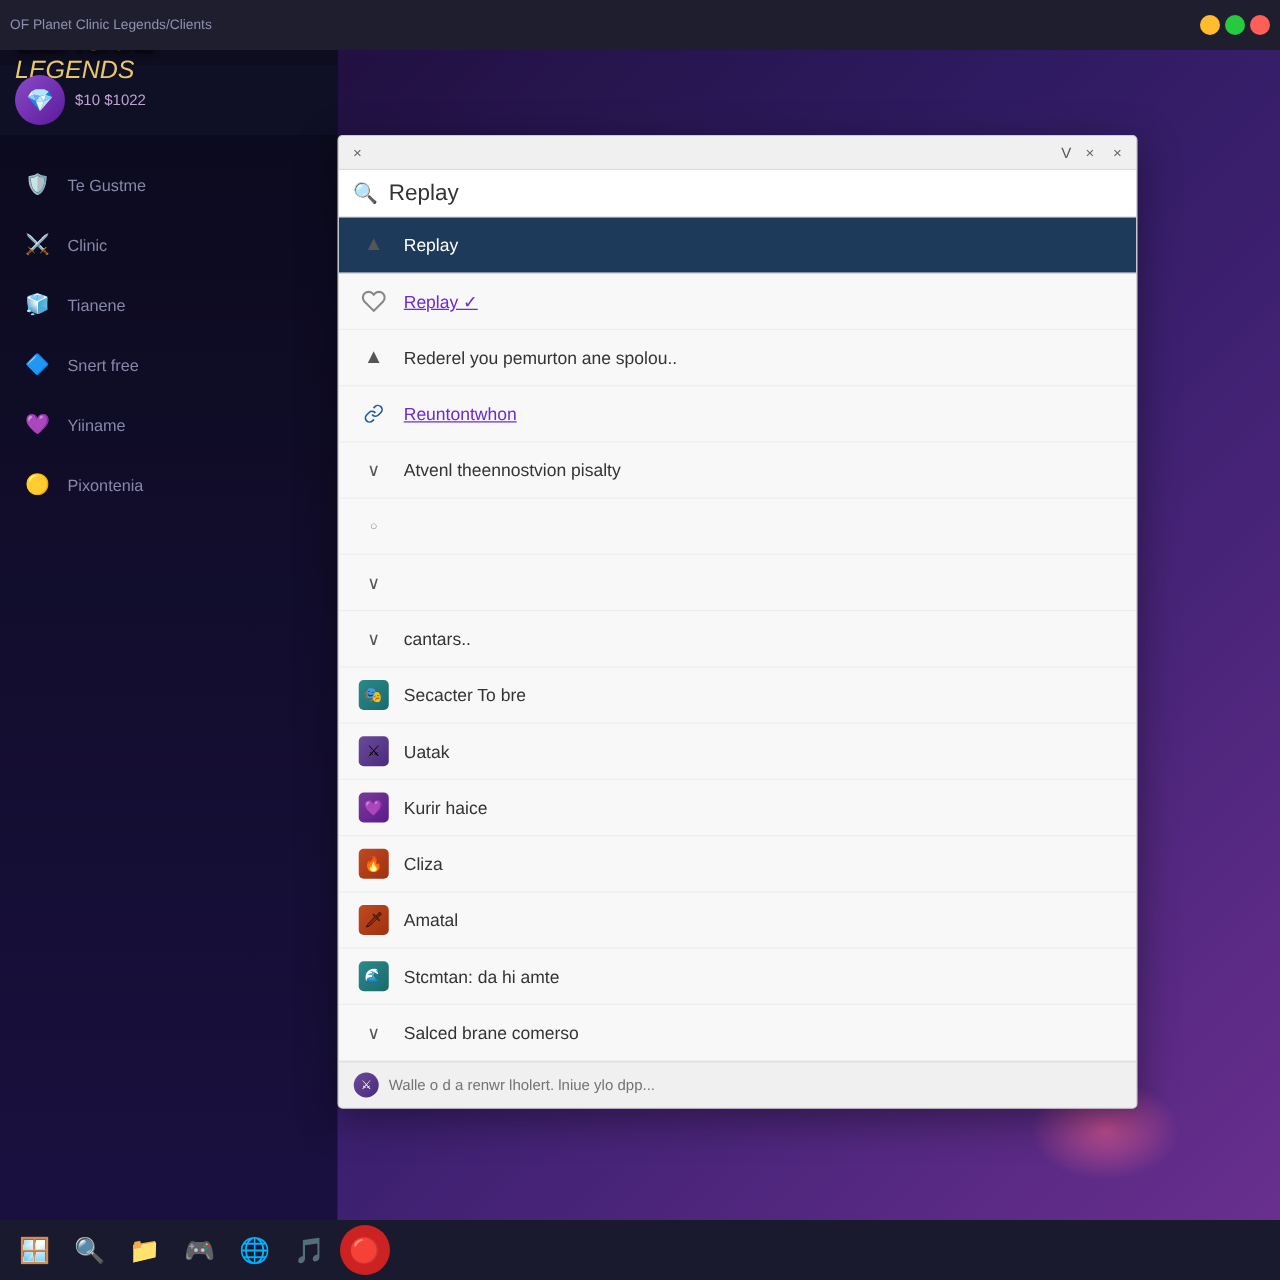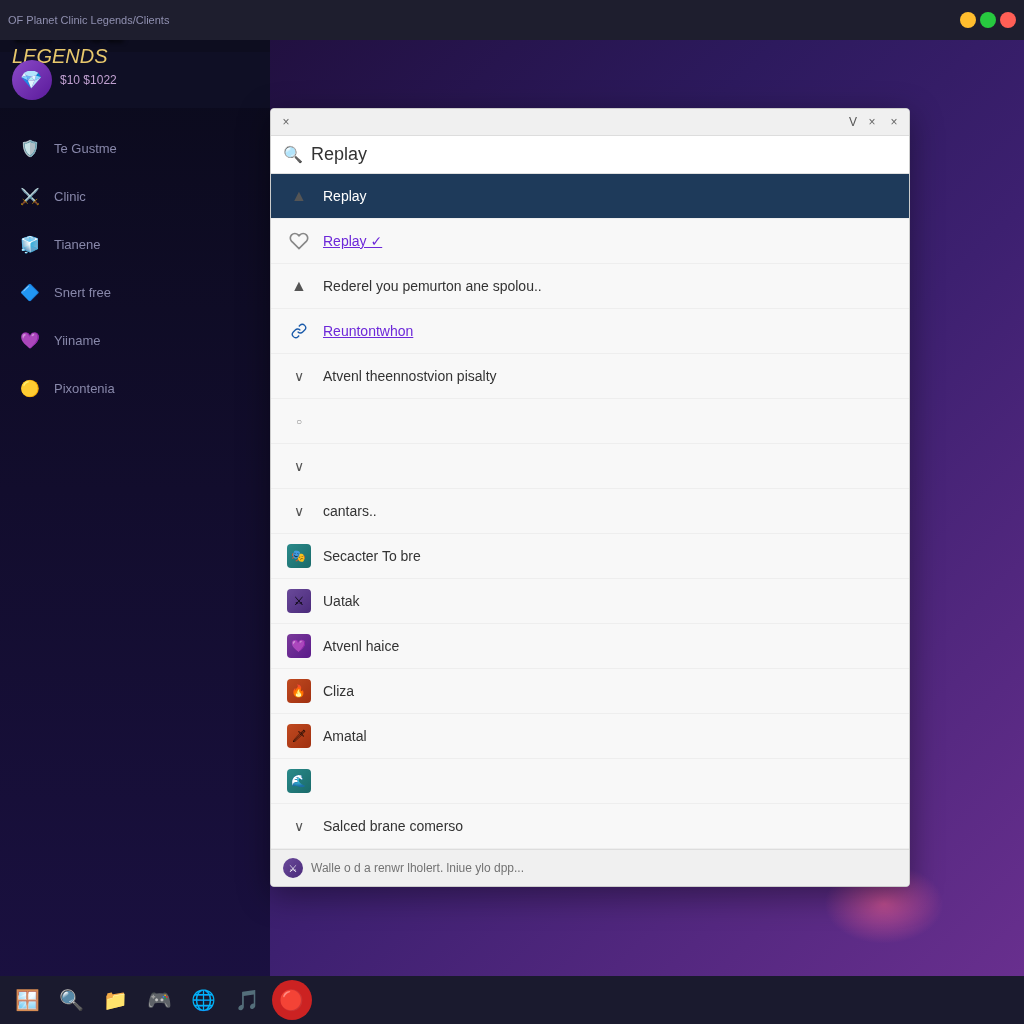--- a/index.html
+++ b/index.html
@@ -451,35 +451,36 @@
       <span class="ac-label">Secacter To bre</span>
     </div>
 
     <div class="ac-item">
       <div class="ac-icon-img purple">⚔</div>
       <span class="ac-label">Uatak</span>
     </div>
 
     <div class="ac-item">
       <div class="ac-icon-img" style="background:linear-gradient(135deg,#7a3a9a,#5a1a8a);">💜</div>
-      <span class="ac-label">Atvenl haice</span>
+      <span class="ac-label">Kurir haice</span>
     </div>
 
     <div class="ac-item">
       <div class="ac-icon-img orange">🔥</div>
       <span class="ac-label">Cliza</span>
     </div>
 
     <div class="ac-item">
       <div class="ac-icon-img orange">🗡</div>
       <span class="ac-label">Amatal</span>
     </div>
 
     <div class="ac-item">
       <div class="ac-icon-img teal">🌊</div>
+      <span class="ac-label">Stcmtan: da hi amte</span>
     </div>
 
     <div class="ac-item">
       <div class="ac-icon down-arrow">∨</div>
       <span class="ac-label">Salced brane comerso</span>
     </div>
 
   </div>
 
   <div class="popup-status">

